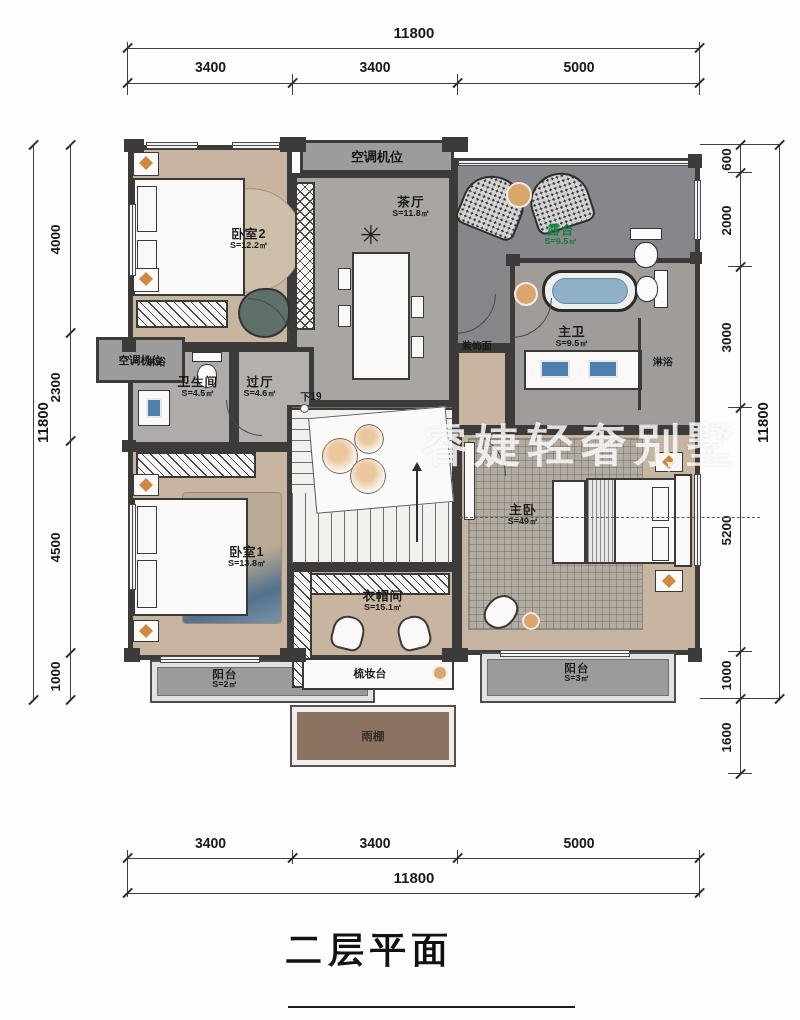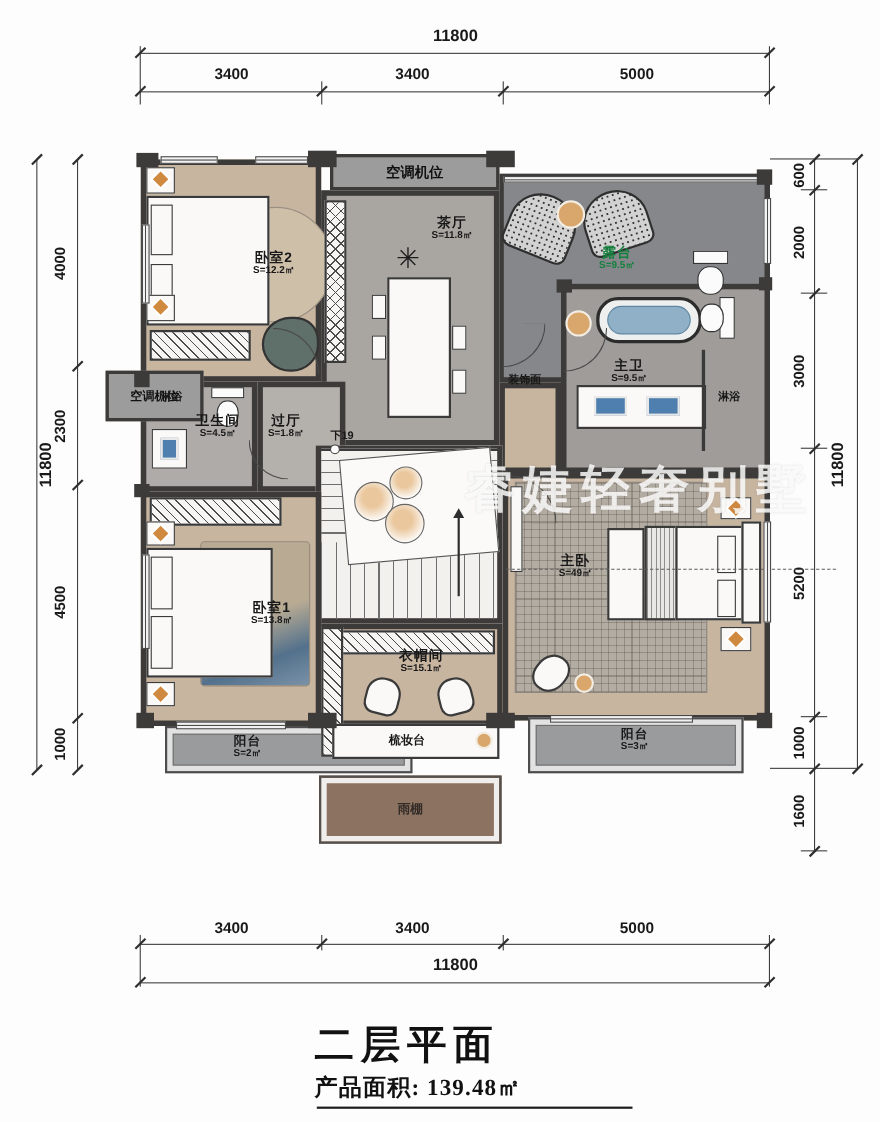--- a/index.html
+++ b/index.html
@@ -236,21 +236,21 @@
   <div class="abs wht thin" style="left:138px;top:390px;width:32px;height:36px;z-index:6"></div>
   <div class="abs sink" style="left:146px;top:398px;width:16px;height:20px"></div>
   <div class="abs slab" style="left:136px;top:356px;width:40px">淋浴</div>
   <div class="abs rlabel" style="left:166px;top:376px;width:64px">
     <span class="rname">卫生间</span>
     <span class="rarea">S=4.5㎡</span>
   </div>
 
   <div class="abs rlabel" style="left:228px;top:376px;width:64px">
     <span class="rname">过厅</span>
-    <span class="rarea">S=1.8㎡</span>
+    <span class="rarea">S=4.6㎡</span>
   </div>
   <div class="abs slab" style="left:452px;top:340px;width:50px">装饰面</div>
   <div class="abs slab" style="left:294px;top:391px;width:34px">下19</div>
   <div class="abs" style="left:300px;top:404px;width:9px;height:9px;border:1.2px solid #444;border-radius:50%;background:#fff;z-index:8"></div>
 
   <div class="abs treadsH" style="left:292px;top:407px;width:160px;height:86px;z-index:5"></div>
   <div class="abs treadsV" style="left:292px;top:493px;width:160px;height:70px;z-index:5"></div>
   <div class="abs" style="left:312px;top:412px;width:138px;height:96px;background:#fbfaf8;border:1px solid #555;transform:rotate(-5deg);z-index:6"></div>
   <div class="abs ball" style="left:322px;top:438px;width:36px;height:36px;z-index:7"></div>
   <div class="abs ball" style="left:354px;top:424px;width:30px;height:30px;z-index:7"></div>
@@ -320,16 +320,15 @@
 
   <div class="abs arc" style="left:248px;top:298px;width:42px;height:42px"></div>
   <div class="abs arc" style="left:226px;top:400px;width:36px;height:36px;transform:rotate(180deg)"></div>
   <div class="abs arc" style="left:456px;top:294px;width:40px;height:40px;transform:rotate(90deg)"></div>
   <div class="abs arc" style="left:512px;top:298px;width:40px;height:40px;transform:rotate(90deg)"></div>
   <div class="abs arc" style="left:462px;top:432px;width:44px;height:44px"></div>
 
   <div class="abs watermark" style="left:422px;top:414px">睿婕轻奢别墅</div>
 
   <div class="abs title" style="left:250px;top:926px;width:240px;font-size:36px;letter-spacing:6px">二层平面</div>
-  <div class="abs title" style="left:250px;top:974px;width:260px;font-size:21px;letter-spacing:1px">产品面积: 139.48㎡</div>
   <div class="abs" style="left:288px;top:1006px;width:287px;height:2px;background:#1c1c1c"></div>
 
 </div>
 
 </body></html>

